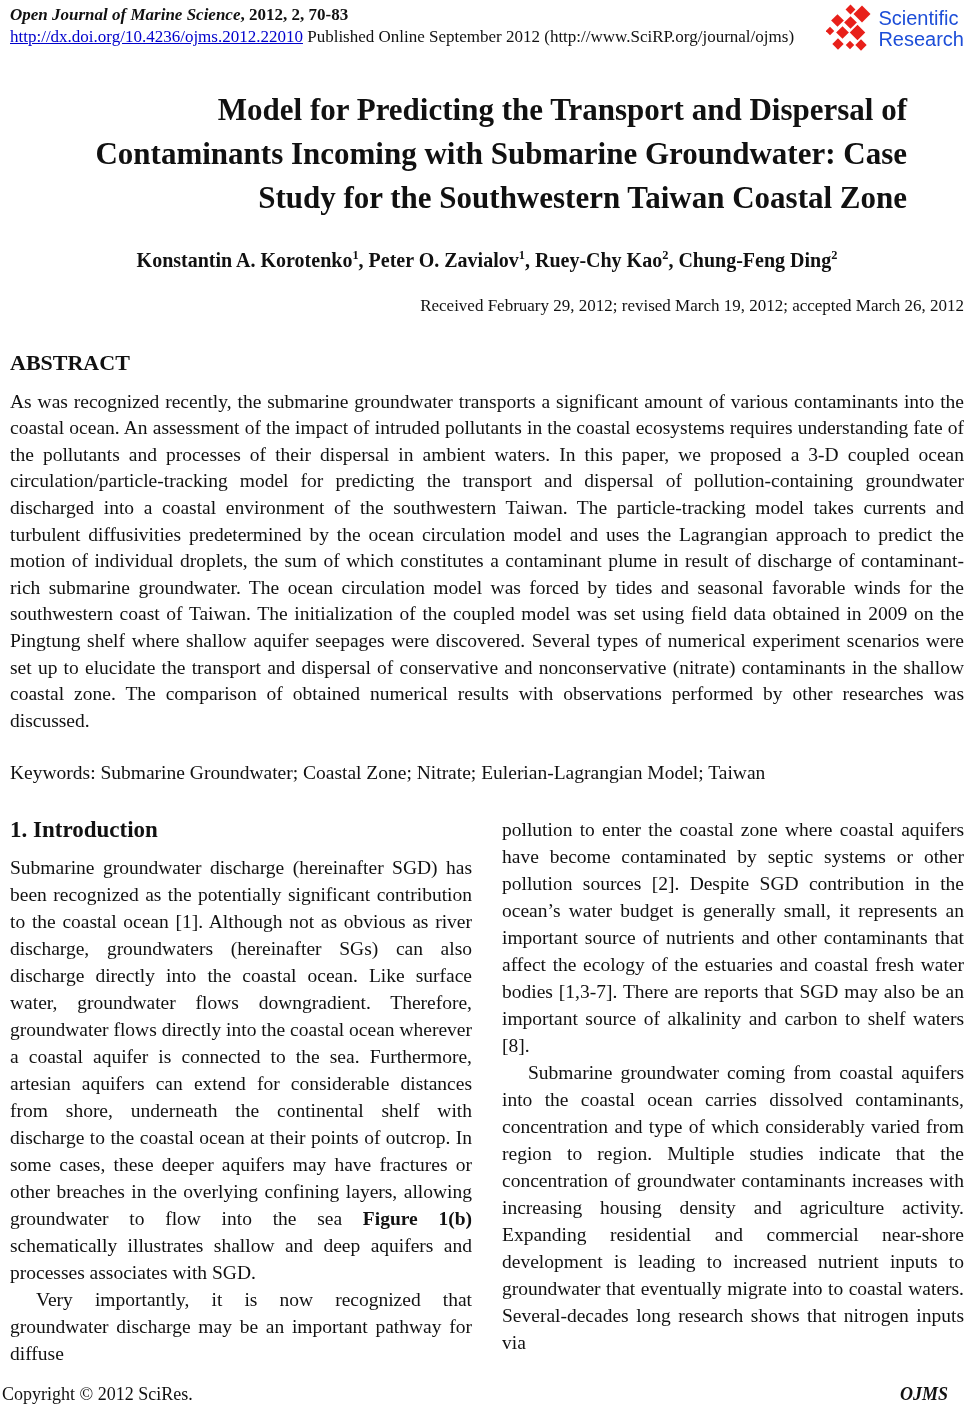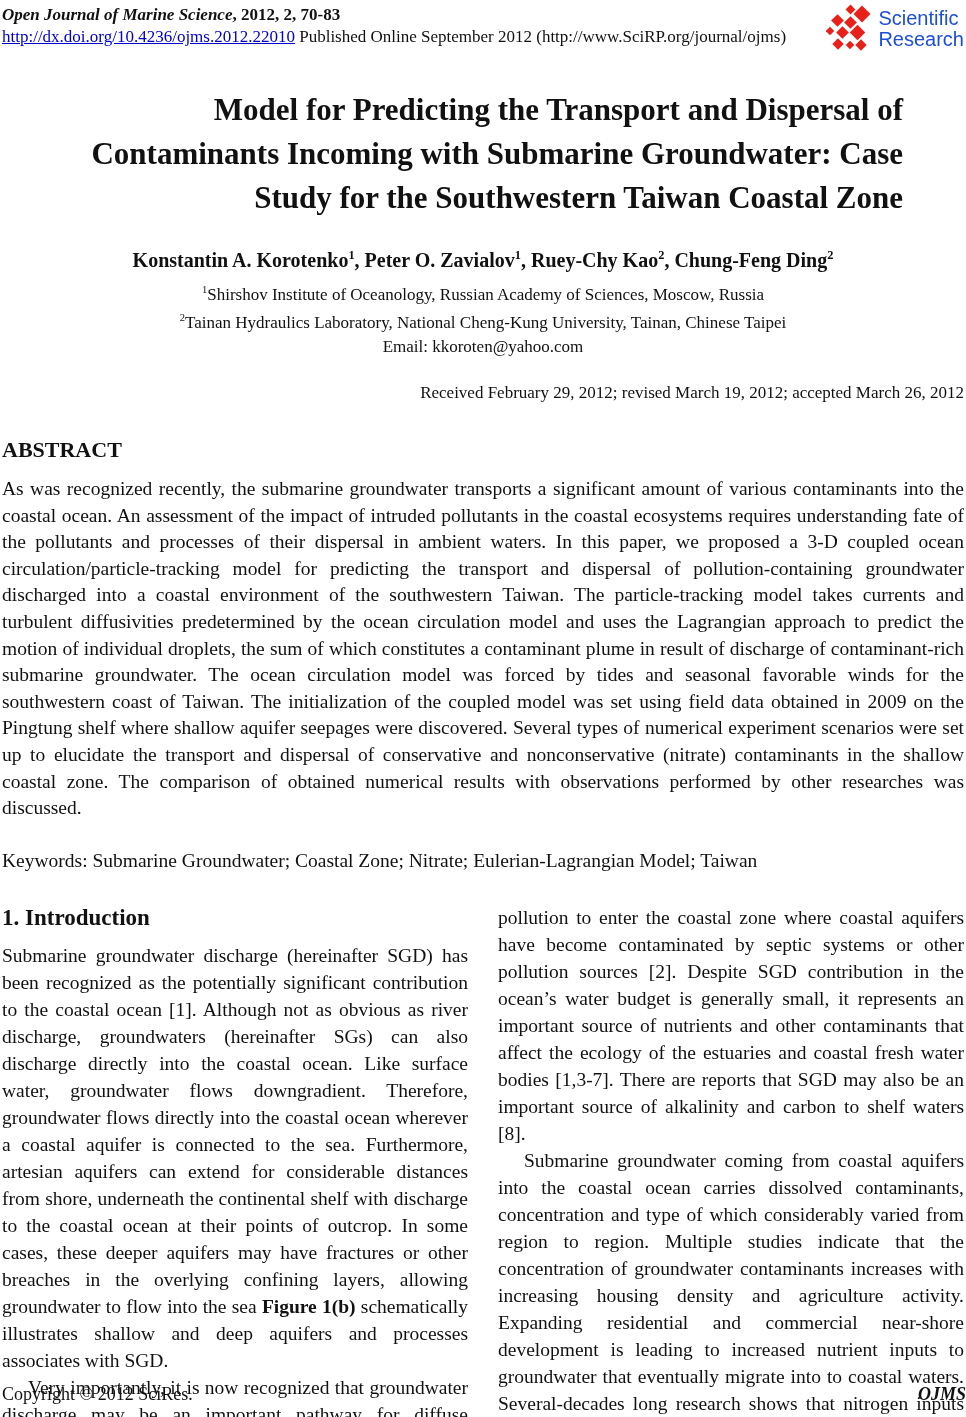--- a/index.html
+++ b/index.html
@@ -10,21 +10,21 @@
   * { margin: 0; padding: 0; box-sizing: border-box; }
   html, body { background: #fff; }
   body {
     width: 966px;
     height: 1417px;
     position: relative;
     font-family: "Liberation Serif", "DejaVu Serif", serif;
     color: var(--ink);
     overflow: hidden;
   }
-  .page { padding: 4px 2px 0 2px; position: relative; height: 100%; }
+  .page { padding: 4px 2px 0 10px; position: relative; height: 100%; }
 
   
   .header { position: relative; min-height: 52px; }
   .header-left { font-size: 17px; line-height: 22px; }
   .journal-name { font-weight: bold; font-style: italic; }
   .journal-meta { font-weight: bold; }
   .doi-link { color: var(--link-color); text-decoration: underline; cursor: pointer; }
   .published { color: var(--ink); }
   .logo { position: absolute; top: 0; right: 0; display: flex; align-items: center; gap: 5px; }
   .logo-text { font-family: "Liberation Sans", "DejaVu Sans", sans-serif; font-size: 20px; line-height: 21px; color: #1d4ed8; }
@@ -60,21 +60,21 @@
   
   .intro-heading { font-size: 23px; font-weight: bold; margin: 0 0 11px 0; }
   .columns { margin-top: 32px; display: flex; gap: 30px; align-items: flex-start; }
   .col { width: 468px; font-size: 19.5px; line-height: 27px; text-align: justify; }
   .col p.indent { text-indent: 26px; }
   .col p.cont { text-align-last: justify; }
 
   
   .footer {
     position: absolute;
-    left: 2px; right: 0; bottom: 12px;
+    left: 2px; right: 18px; bottom: 12px;
     display: flex; justify-content: space-between; align-items: baseline;
     font-size: 18px;
   }
   .footer-abbr { font-weight: bold; font-style: italic; }
 
   .logo-mark { display: block; }
   .logo-mark rect { fill: var(--logo-color); }
 </style>
 </head>
 <body>
@@ -104,25 +104,20 @@
         <div>Scientific</div>
         <div>Research</div>
       </div>
     </div>
   </div>
 
   <h1 class="title">Model for Predicting the Transport and Dispersal of Contaminants Incoming with Submarine Groundwater: Case Study for the Southwestern Taiwan Coastal Zone</h1>
 
   <div class="authors">Konstantin A. Korotenko<sup>1</sup>, Peter O. Zavialov<sup>1</sup>, Ruey-Chy Kao<sup>2</sup>, Chung-Feng Ding<sup>2</sup></div>
 
-  <div class="affiliations">
-    <div class="affiliation"><sup>1</sup>Shirshov Institute of Oceanology, Russian Academy of Sciences, Moscow, Russia</div>
-    <div class="affiliation"><sup>2</sup>Tainan Hydraulics Laboratory, National Cheng-Kung University, Tainan, Chinese Taipei</div>
-    <div class="email-line">Email: kkoroten@yahoo.com</div>
-  </div>
 
   <div class="received-line">Received February 29, 2012; revised March 19, 2012; accepted March 26, 2012</div>
 
   <h2 class="abstract-heading">ABSTRACT</h2>
   <p class="abstract-text">As was recognized recently, the submarine groundwater transports a significant amount of various contaminants into the coastal ocean. An assessment of the impact of intruded pollutants in the coastal ecosystems requires understanding fate of the pollutants and processes of their dispersal in ambient waters. In this paper, we proposed a 3-D coupled ocean circulation/particle-tracking model for predicting the transport and dispersal of pollution-containing groundwater discharged into a coastal environment of the southwestern Taiwan. The particle-tracking model takes currents and turbulent diffusivities predetermined by the ocean circulation model and uses the Lagrangian approach to predict the motion of individual droplets, the sum of which constitutes a contaminant plume in result of discharge of contaminant-rich submarine groundwater. The ocean circulation model was forced by tides and seasonal favorable winds for the southwestern coast of Taiwan. The initialization of the coupled model was set using field data obtained in 2009 on the Pingtung shelf where shallow aquifer seepages were discovered. Several types of numerical experiment scenarios were set up to elucidate the transport and dispersal of conservative and nonconservative (nitrate) contaminants in the shallow coastal zone. The comparison of obtained numerical results with observations performed by other researches was discussed.</p>
 
   <p class="keywords"><span class="keywords-label">Keywords:</span><span> Submarine Groundwater; Coastal Zone; Nitrate; Eulerian-Lagrangian Model; Taiwan</span></p>
 
   <div class="columns">
     <div class="col">

